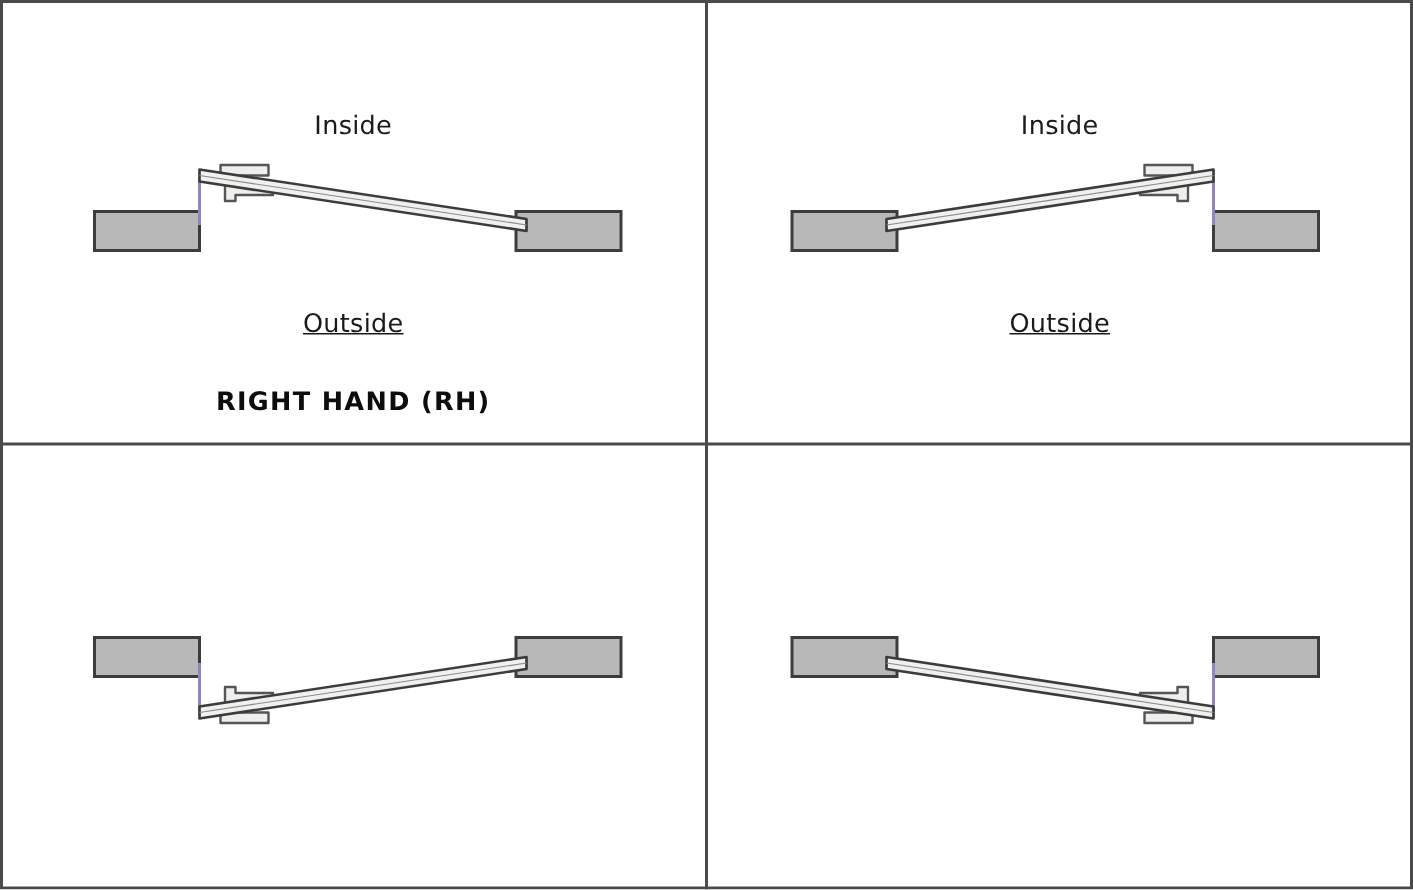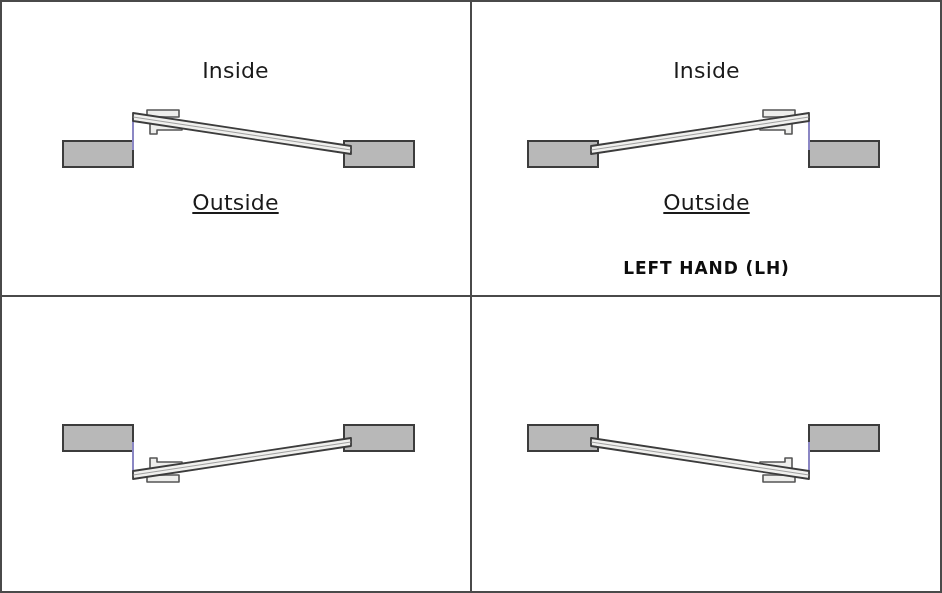--- a/index.html
+++ b/index.html
@@ -35,25 +35,26 @@
     top: 0;
     width: 100%;
     height: 100%;
     display: block;
   }
   .label-inside, .label-outside {
     position: absolute;
     left: 0;
     width: 100%;
     text-align: center;
-    font-size: 22px;
+    font-size: 17px;
     font-weight: 400;
     color: #1a1a1a;
     letter-spacing: 0.2px;
     white-space: nowrap;
+    margin-top: 16px;
   }
   .label-inside { top: 58px; }
   .label-outside { top: 190px; text-decoration: underline; }
   .label-title {
     position: absolute;
     left: 0;
     width: 100%;
     text-align: center;
     font-size: 17px;
     font-weight: 700;
@@ -115,20 +116,21 @@
         <g>
           <path d="M 150 123 L 182 123 L 182 130 L 157 130 L 157 134 L 150 134 Z" fill="#eeeeec" stroke="#555555" stroke-width="1.6" stroke-linejoin="round"></path>
         </g>
         <g>
           <path d="M 133 113 L 351 146 L 351 154 L 133 121 Z" fill="#f0f0ee" stroke="#3c3c3c" stroke-width="1.8" stroke-linejoin="round"></path>
           <line x1="133" y1="117" x2="351" y2="150" stroke="#8a8a8a" stroke-width="0.8"></line>
         </g>
       </svg>
       <div class="label-inside">Inside</div>
       <div class="label-outside">Outside</div>
+      <div class="label-title">RIGHT HAND (RH)</div>
     </div>
 
     <div class="panel top right">
       <svg class="panel-svg" viewBox="0 0 471 296">
         <g transform="translate(471,0) scale(-1,1)">
           <g>
             <rect x="63" y="141" width="70" height="26" fill="#b8b8b8" stroke="#3c3c3c" stroke-width="2"></rect>
           </g>
           <g>
             <rect x="344" y="141" width="70" height="26" fill="#b8b8b8" stroke="#3c3c3c" stroke-width="2"></rect>
@@ -143,21 +145,20 @@
             <path d="M 150 123 L 182 123 L 182 130 L 157 130 L 157 134 L 150 134 Z" fill="#eeeeec" stroke="#555555" stroke-width="1.6" stroke-linejoin="round"></path>
           </g>
           <g>
             <path d="M 133 113 L 351 146 L 351 154 L 133 121 Z" fill="#f0f0ee" stroke="#3c3c3c" stroke-width="1.8" stroke-linejoin="round"></path>
             <line x1="133" y1="117" x2="351" y2="150" stroke="#8a8a8a" stroke-width="0.8"></line>
           </g>
         </g>
       </svg>
       <div class="label-inside">Inside</div>
       <div class="label-outside">Outside</div>
-      <div class="label-title">LEFT HAND (LH)</div>
     </div>
 
     <div class="panel bottom left">
       <svg class="panel-svg" viewBox="0 0 471 297">
         <g transform="translate(0,297) scale(1,-1)">
           <g>
             <rect x="63" y="142" width="70" height="26" fill="#b8b8b8" stroke="#3c3c3c" stroke-width="2"></rect>
           </g>
           <g>
             <rect x="344" y="142" width="70" height="26" fill="#b8b8b8" stroke="#3c3c3c" stroke-width="2"></rect>

